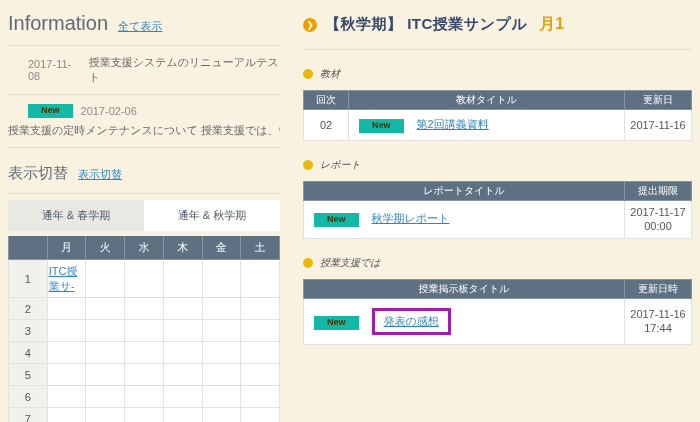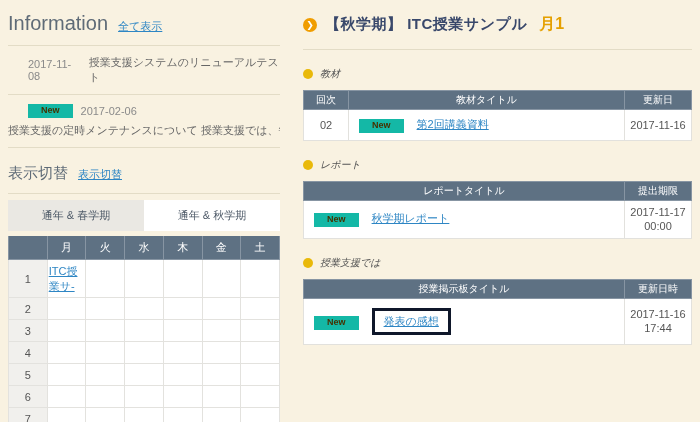--- a/index.html
+++ b/index.html
@@ -77,21 +77,21 @@
   .data-table td { border:1px solid #e2e1dd; vertical-align:middle; color:#555; }
   .col-no { width:45px; }
   .col-date { width:67px; }
   .cell-title { padding:7px 10px; }
   .cell-title .badge { margin-right:10px; }
   .cell-center { text-align:center; line-height:1.35; }
   .row-mat td { height:30px; }
   .row-tall td { height:38px; }
 
   .hl-box {
-    display:inline-block; border:3px solid #0f172a; padding:3px 9px; margin:2px 0;
+    display:inline-block; border:3px solid #a21caf; padding:3px 9px; margin:2px 0;
   }
 </style>
 </head>
 <body>
 
 <div class="left-col">
 
   <div class="info-head">
     <span class="h-main">Information</span>
     <a class="link-sm">全て表示</a>

